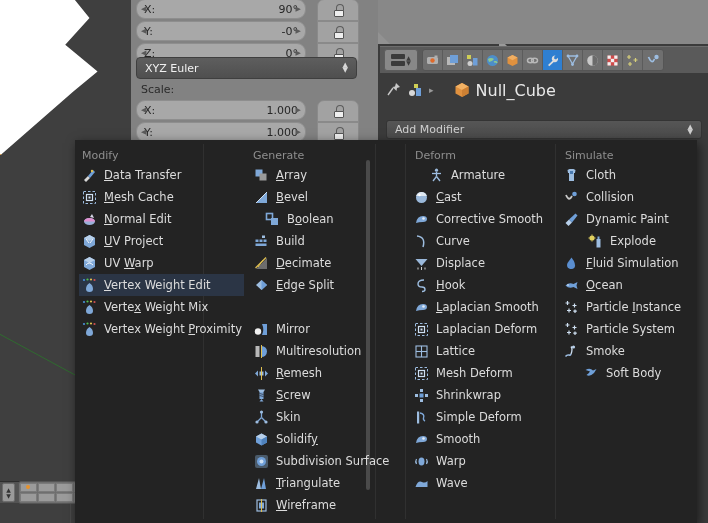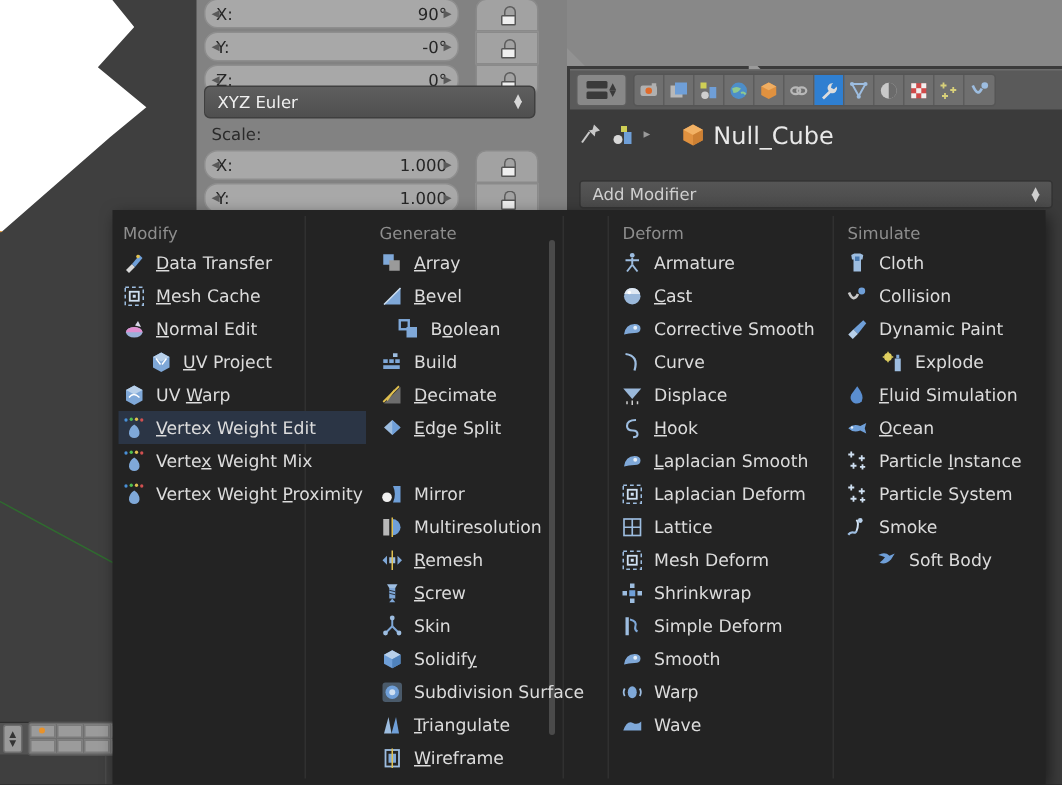--- a/index.html
+++ b/index.html
@@ -461,21 +461,21 @@
     <span class="mlabel"><u>M</u>esh Cache</span>
   </div>
   <div class="mitem" style="left:4px;top:68px;width:122px;">
     <span class="micon"><svg width="15" height="15" viewBox="0 0 15 15">
           <ellipse cx="7.5" cy="9.5" rx="5.5" ry="3.5" fill="#9ab0d8"></ellipse>
           <path d="M2 9.5 A5.5 3.5 0 0 1 13 9.5 Z" fill="#e090d0"></path>
           <path d="M10 2 L12 6 L8 5 Z" fill="#d8d8e8"></path>
         </svg></span>
     <span class="mlabel"><u>N</u>ormal Edit</span>
   </div>
-  <div class="mitem" style="left:22px;top:90px;width:122px;">
+  <div class="mitem" style="left:4px;top:90px;width:122px;">
     <span class="micon"><svg width="15" height="15" viewBox="0 0 15 15">
           <path d="M7.5 1 L13 4 L13 11 L7.5 14 L2 11 L2 4 Z" fill="#7fa8d8"></path>
           <path d="M7.5 1 L13 4 L7.5 7 L2 4 Z" fill="#b8d0ea"></path>
           <path d="M4 5 L7 9 M11 5 L8 9" stroke="#fff" stroke-width="0.9"></path>
         </svg></span>
     <span class="mlabel"><u>U</u>V Project</span>
   </div>
   <div class="mitem" style="left:4px;top:112px;width:122px;">
     <span class="micon"><svg width="15" height="15" viewBox="0 0 15 15">
           <path d="M7.5 1 L13 4 L13 11 L7.5 14 L2 11 L2 4 Z" fill="#7fa8d8"></path>
@@ -635,21 +635,21 @@
   </div>
   <div class="mitem" style="left:176px;top:354px;width:120px;">
     <span class="micon"><svg width="15" height="15" viewBox="0 0 15 15">
           <rect x="3" y="2" width="9" height="11" fill="none" stroke="#9dbde0" stroke-width="1.2"></rect>
           <rect x="5" y="4.5" width="5" height="6" fill="#7fa8d8"></rect>
           <line x1="7.5" y1="1" x2="7.5" y2="14" stroke="#e0c050" stroke-width="1"></line>
         </svg></span>
     <span class="mlabel"><u>W</u>ireframe</span>
   </div>
 
-  <div class="mitem" style="left:336px;top:24px;width:140px;">
+  <div class="mitem" style="left:351px;top:24px;width:140px;">
     <span class="micon"><svg width="15" height="15" viewBox="0 0 15 15">
           <circle cx="7.5" cy="2.2" r="1.6" fill="#9dbde0"></circle>
           <g stroke="#9dbde0" stroke-width="1.3" fill="none">
             <line x1="7.5" y1="4" x2="7.5" y2="8.5"></line>
             <line x1="3" y1="5.5" x2="12" y2="5.5"></line>
             <line x1="7.5" y1="8.5" x2="4" y2="13"></line>
             <line x1="7.5" y1="8.5" x2="11" y2="13"></line>
           </g>
         </svg></span>
     <span class="mlabel">Armature</span>

